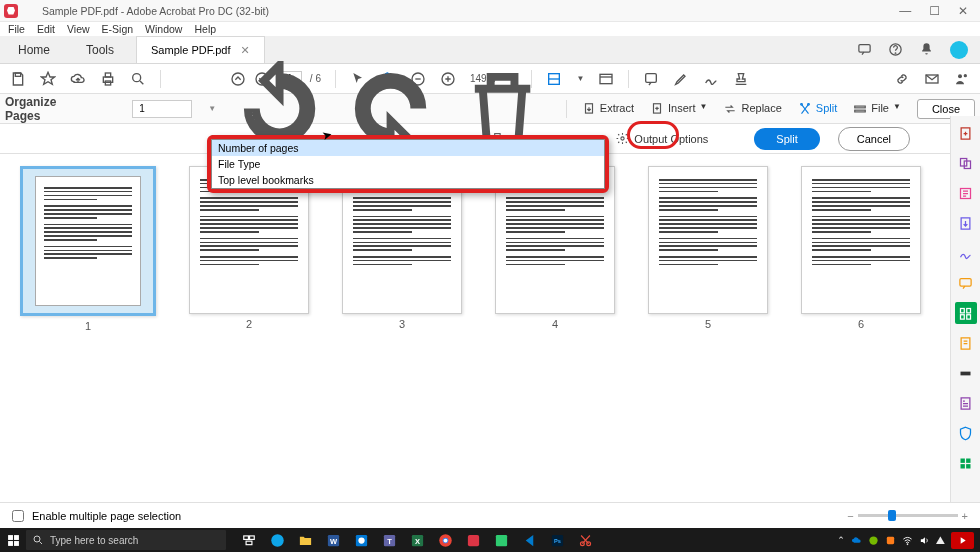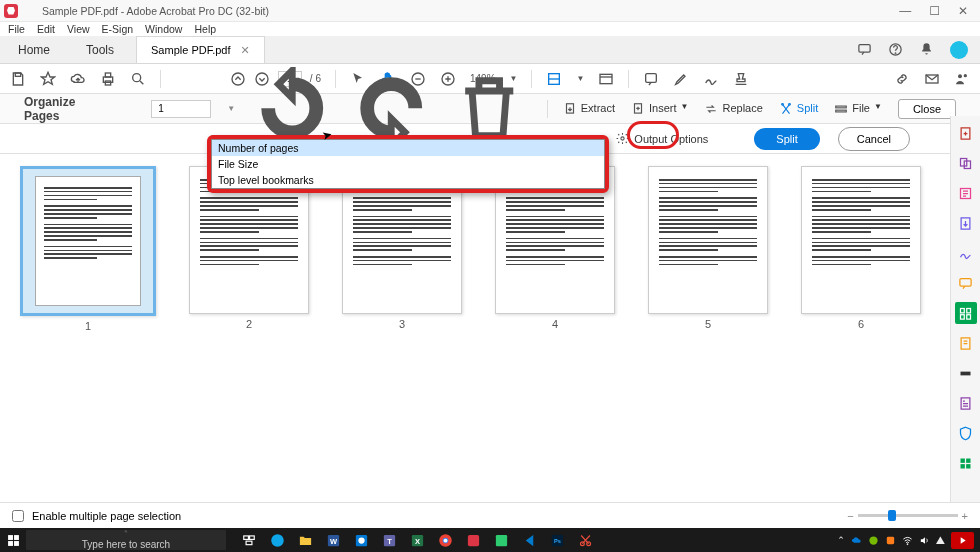--- a/index.html
+++ b/index.html
@@ -24,21 +24,21 @@
 .top-right-icons svg, .top-right-icons .icon { width: 15px; height: 15px; cursor: pointer; }
 .avatar { width: 18px; height: 18px; border-radius: 50%; background: #1ec0e8; }
 
 .toolbar-main { height: 30px; border-bottom: 1px solid #e0e0e0; display: flex; align-items: center; padding: 0 10px; gap: 14px; color: #555; }
 .toolbar-main .sep { width: 1px; height: 18px; background: #ddd; }
 .toolbar-main svg, .toolbar-main .ticon { width: 16px; height: 16px; cursor: pointer; }
 .page-nav { display: flex; align-items: center; gap: 8px; }
 .page-nav input { width: 24px; height: 16px; text-align: center; border: 1px solid #ccc; font-size: 10px; }
 .toolbar-main .flex-spacer { flex: 1; }
 
-.organize-bar { height: 30px; border-bottom: 1px solid #e0e0e0; display: flex; align-items: center; padding: 0 24px; gap: 16px; color: #333; background: #fafafa; }
+.organize-bar { height: 30px; border-bottom: 1px solid #e0e0e0; display: flex; align-items: center; padding: 0 5px; gap: 16px; color: #333; background: #fafafa; }
 .organize-bar .title { font-size: 12px; font-weight: 600; color: #444; margin-right: 60px; }
 .organize-bar .pg-input { width: 60px; height: 18px; border: 1px solid #ccc; padding: 0 6px; font-size: 10px; }
 .organize-bar .tbtn { display: flex; align-items: flex-start; gap: 4px; font-size: 11px; cursor: pointer; }
 .organize-bar .tbtn svg { width: 14px; height: 14px; }
 .organize-bar .split-active { color: #0a7de0; }
 .organize-bar .split-active svg { stroke: #0a7de0; }
 .organize-bar .close-btn { margin-left: auto; border: 1px solid #aaa; border-radius: 3px; padding: 3px 14px; font-size: 11px; cursor: pointer; background: #fff; }
 
 .split-bar { height: 30px; border-bottom: 1px solid #e0e0e0; display: flex; align-items: center; padding: 0 14px 0 210px; gap: 18px; color: #333; font-size: 11px; position: relative; }
 .split-bar .lbl { color: #333; }
@@ -73,21 +73,21 @@
 
 .footer-bar { position: absolute; bottom: 24px; left: 0; right: 0; height: 26px; border-top: 1px solid #e0e0e0; display: flex; align-items: center; padding: 0 12px; gap: 8px; font-size: 11px; background: #fff; }
 .footer-bar input[type=checkbox] { width: 12px; height: 12px; }
 .footer-bar .zoom-slider { margin-left: auto; display: flex; align-items: center; gap: 4px; }
 .footer-bar .slider-track { width: 100px; height: 3px; background: #ccc; position: relative; }
 .footer-bar .slider-thumb { position: absolute; left: 30px; top: -4px; width: 8px; height: 11px; background: #0a7de0; border-radius: 2px; }
 
 .taskbar { position: absolute; bottom: 0; left: 0; right: 0; height: 24px; background: #1a1a1a; display: flex; align-items: center; }
 .taskbar .start { width: 26px; height: 24px; display: flex; align-items: center; justify-content: center; }
 .taskbar .start svg { width: 13px; height: 13px; }
-.taskbar .search-box { background: #2a2a2a; height: 20px; width: 200px; display: flex; align-items: center; gap: 6px; padding: 0 6px; color: #ccc; font-size: 10px; border-radius: 1px; flex-direction: column; }
+.taskbar .search-box { background: #2a2a2a; height: 20px; width: 200px; display: flex; align-items: center; gap: 6px; padding: 0 6px; color: #ccc; font-size: 10px; border-radius: 1px; }
 .taskbar .tb-icons { display: flex; align-items: center; gap: 2px; margin-left: 10px; }
 .taskbar .tb-icon { width: 26px; height: 22px; display: flex; align-items: center; justify-content: center; cursor: pointer; }
 .taskbar .tray { margin-left: auto; display: flex; align-items: center; gap: 6px; padding-right: 6px; color: #eee; font-size: 9px; }
 .taskbar .tray svg { width: 11px; height: 11px; }
 .yt-badge { background: #cc0000; color: #fff; font-size: 8px; padding: 3px 6px; border-radius: 2px; display: flex; align-items: center; gap: 3px; }
 </style>
 </head>
 <body>
 
 <div class="title-bar">
@@ -304,21 +304,21 @@
   </div>
   <div style="width:10px"></div>
   <button class="split-btn-primary">Split</button>
   <button class="split-btn-cancel">Cancel</button>
   <div class="red-ring-btn"></div>
 </div>
 
 <div class="dropdown-box">
   <div class="dd-inner">
     <div class="opt sel">Number of pages</div>
-    <div class="opt">File Size</div>
+    <div class="opt">File Type</div>
     <div class="opt">Top level bookmarks</div>
   </div>
 </div>
 <div class="cursor-arrow">➤</div>
 
 <div class="thumbs-area">
   <div class="thumbs-row">
     <div class="thumb-wrap">
       <div class="thumb sel-outer">
         <div class="inner">

